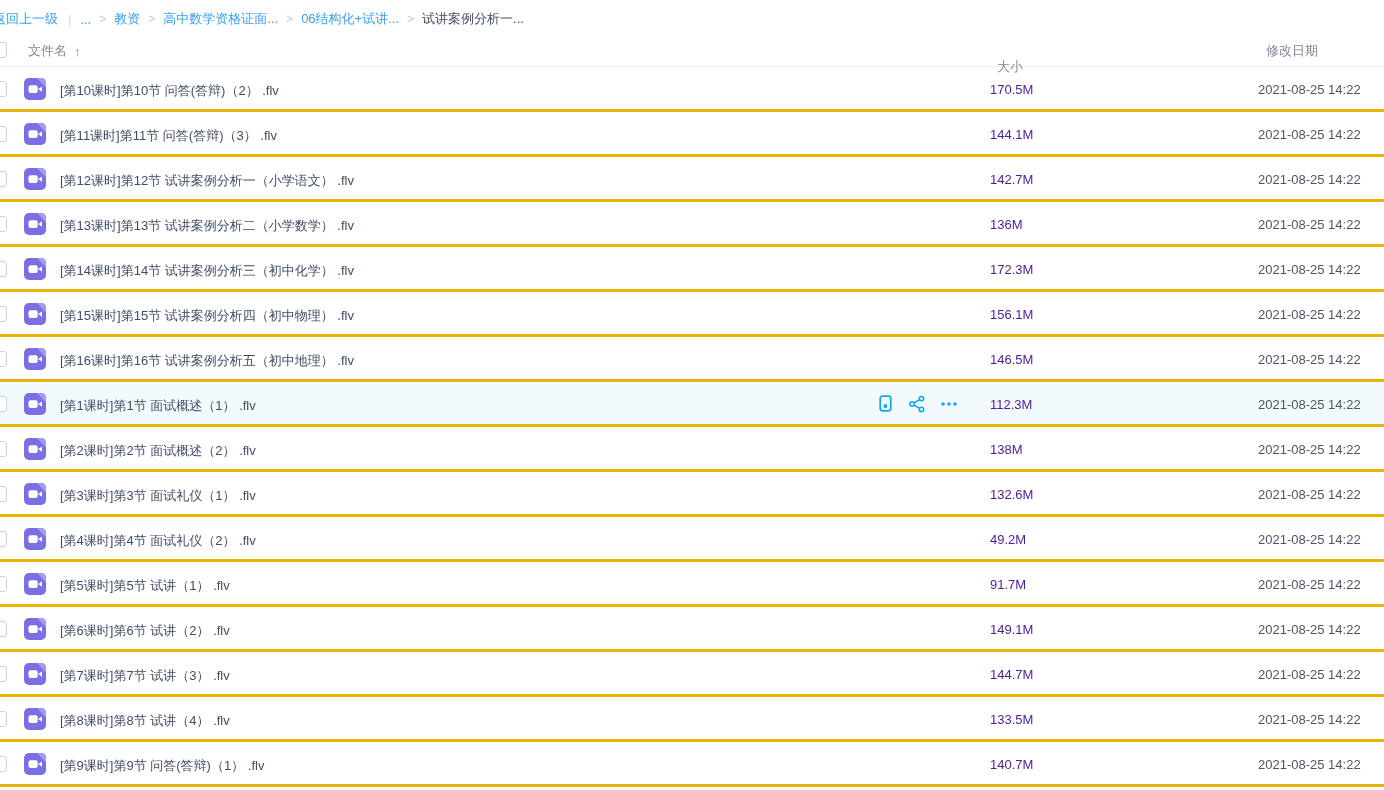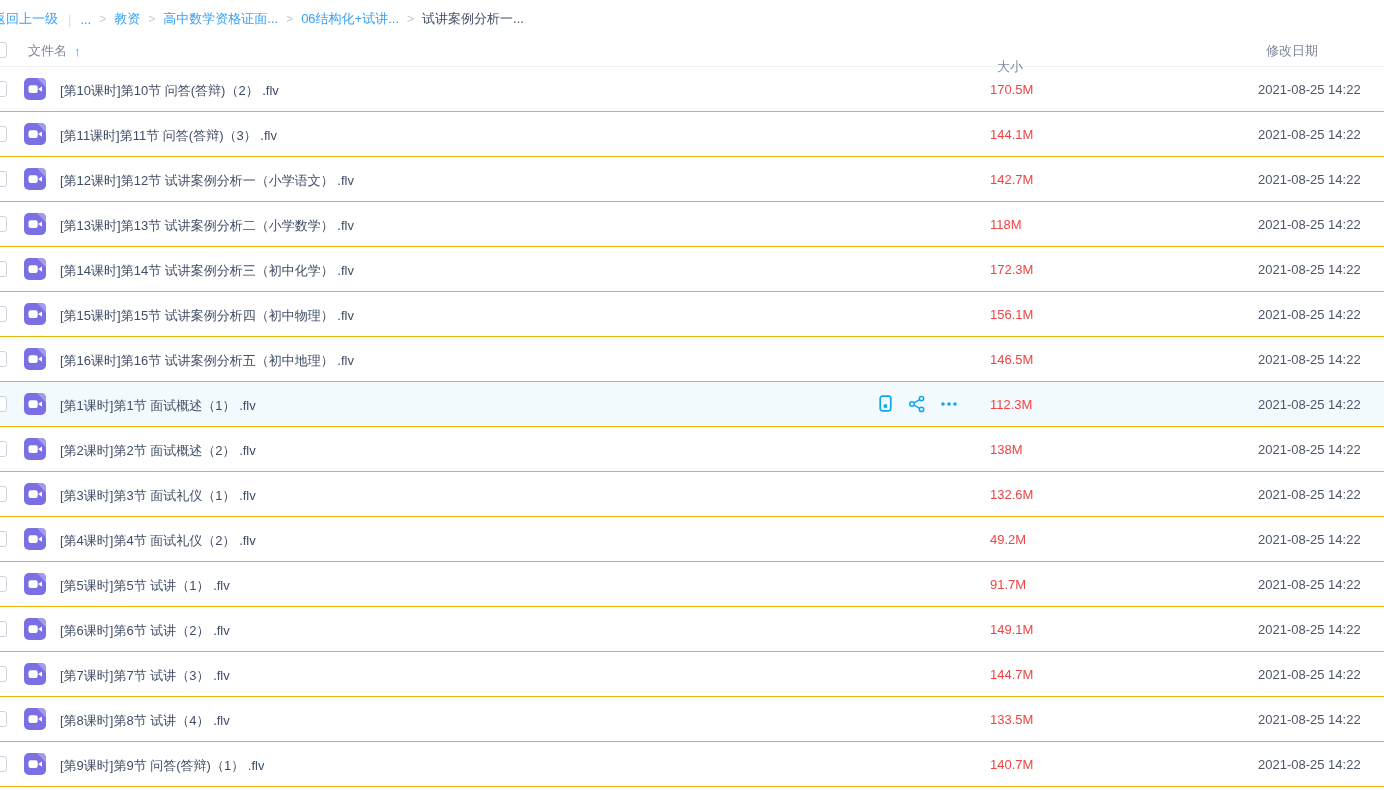--- a/index.html
+++ b/index.html
@@ -27,32 +27,32 @@
     font-size:13px; color:#7e8799;
   }
   .hdr-checkbox { top:4px; }
   .col-name-h { position:absolute; left:28px; top:4px; display:flex; align-items:center; }
   .sort-arrow { color:#2b9cf2; margin-left:7px; font-weight:bold; font-size:13px; }
   .col-size-h { position:absolute; left:997px; top:20px; }
   .col-date-h { position:absolute; left:1266px; top:4px; }
   
   .file-row {
     position:relative; height:45px;
-    border-bottom:1px solid #eab308;
+    border-bottom:3px solid #eab308;
     font-size:13px;
   }
   .file-row.active { background:#f3fafe;padding-left:12px; }
   .row-checkbox, .hdr-checkbox {
     position:absolute; left:-9px; width:16px; height:16px;
     border:1px solid #ccd3df; border-radius:3px; background:#fff;
   }
   .row-checkbox { top:14px; }
   .file-icon { position:absolute; left:24px; top:11px; width:22px; height:22px; }
   .file-name { position:absolute; left:60px; top:15px; color:#404d66; cursor:pointer; max-width:800px; overflow:hidden; white-space:nowrap; }
-  .file-size { position:absolute; left:990px; top:15px; color:#ef4444; }
+  .file-size { position:absolute; left:990px; top:15px; color:#4c1d95; }
   .file-date { position:absolute; left:1258px; top:15px; color:#4c5568; }
   .row-actions {
     position:absolute; left:876px; top:13px;
     display:flex; align-items:center; gap:14px;
   }
   .row-actions .act { width:18px; height:18px; cursor:pointer; display:flex; align-items:center; justify-content:center; }
 </style>
 </head>
 <body>
 
@@ -129,21 +129,21 @@
     <span class="row-checkbox"></span>
     <span class="file-icon">
       <svg width="22" height="22" viewBox="0 0 22 22">
         <rect width="22" height="22" rx="5" fill="#7b70e3"></rect>
         <path d="M13 0 H17 Q22 0 22 5 V9.5 Z" fill="#a49bef"></path>
         <rect x="4.5" y="7.3" width="9.2" height="7.6" rx="2.2" fill="#ffffff"></rect>
         <path d="M14.2 11.1 L18 8.6 V13.7 Z" fill="#ffffff"></path>
       </svg>
     </span>
     <span class="file-name">[第13课时]第13节 试讲案例分析二（小学数学） .flv</span>
-    <span class="file-size">118M</span>
+    <span class="file-size">136M</span>
     <span class="file-date">2021-08-25 14:22</span>
   </div>
     <div class="file-row">
     <span class="row-checkbox"></span>
     <span class="file-icon">
       <svg width="22" height="22" viewBox="0 0 22 22">
         <rect width="22" height="22" rx="5" fill="#7b70e3"></rect>
         <path d="M13 0 H17 Q22 0 22 5 V9.5 Z" fill="#a49bef"></path>
         <rect x="4.5" y="7.3" width="9.2" height="7.6" rx="2.2" fill="#ffffff"></rect>
         <path d="M14.2 11.1 L18 8.6 V13.7 Z" fill="#ffffff"></path>

